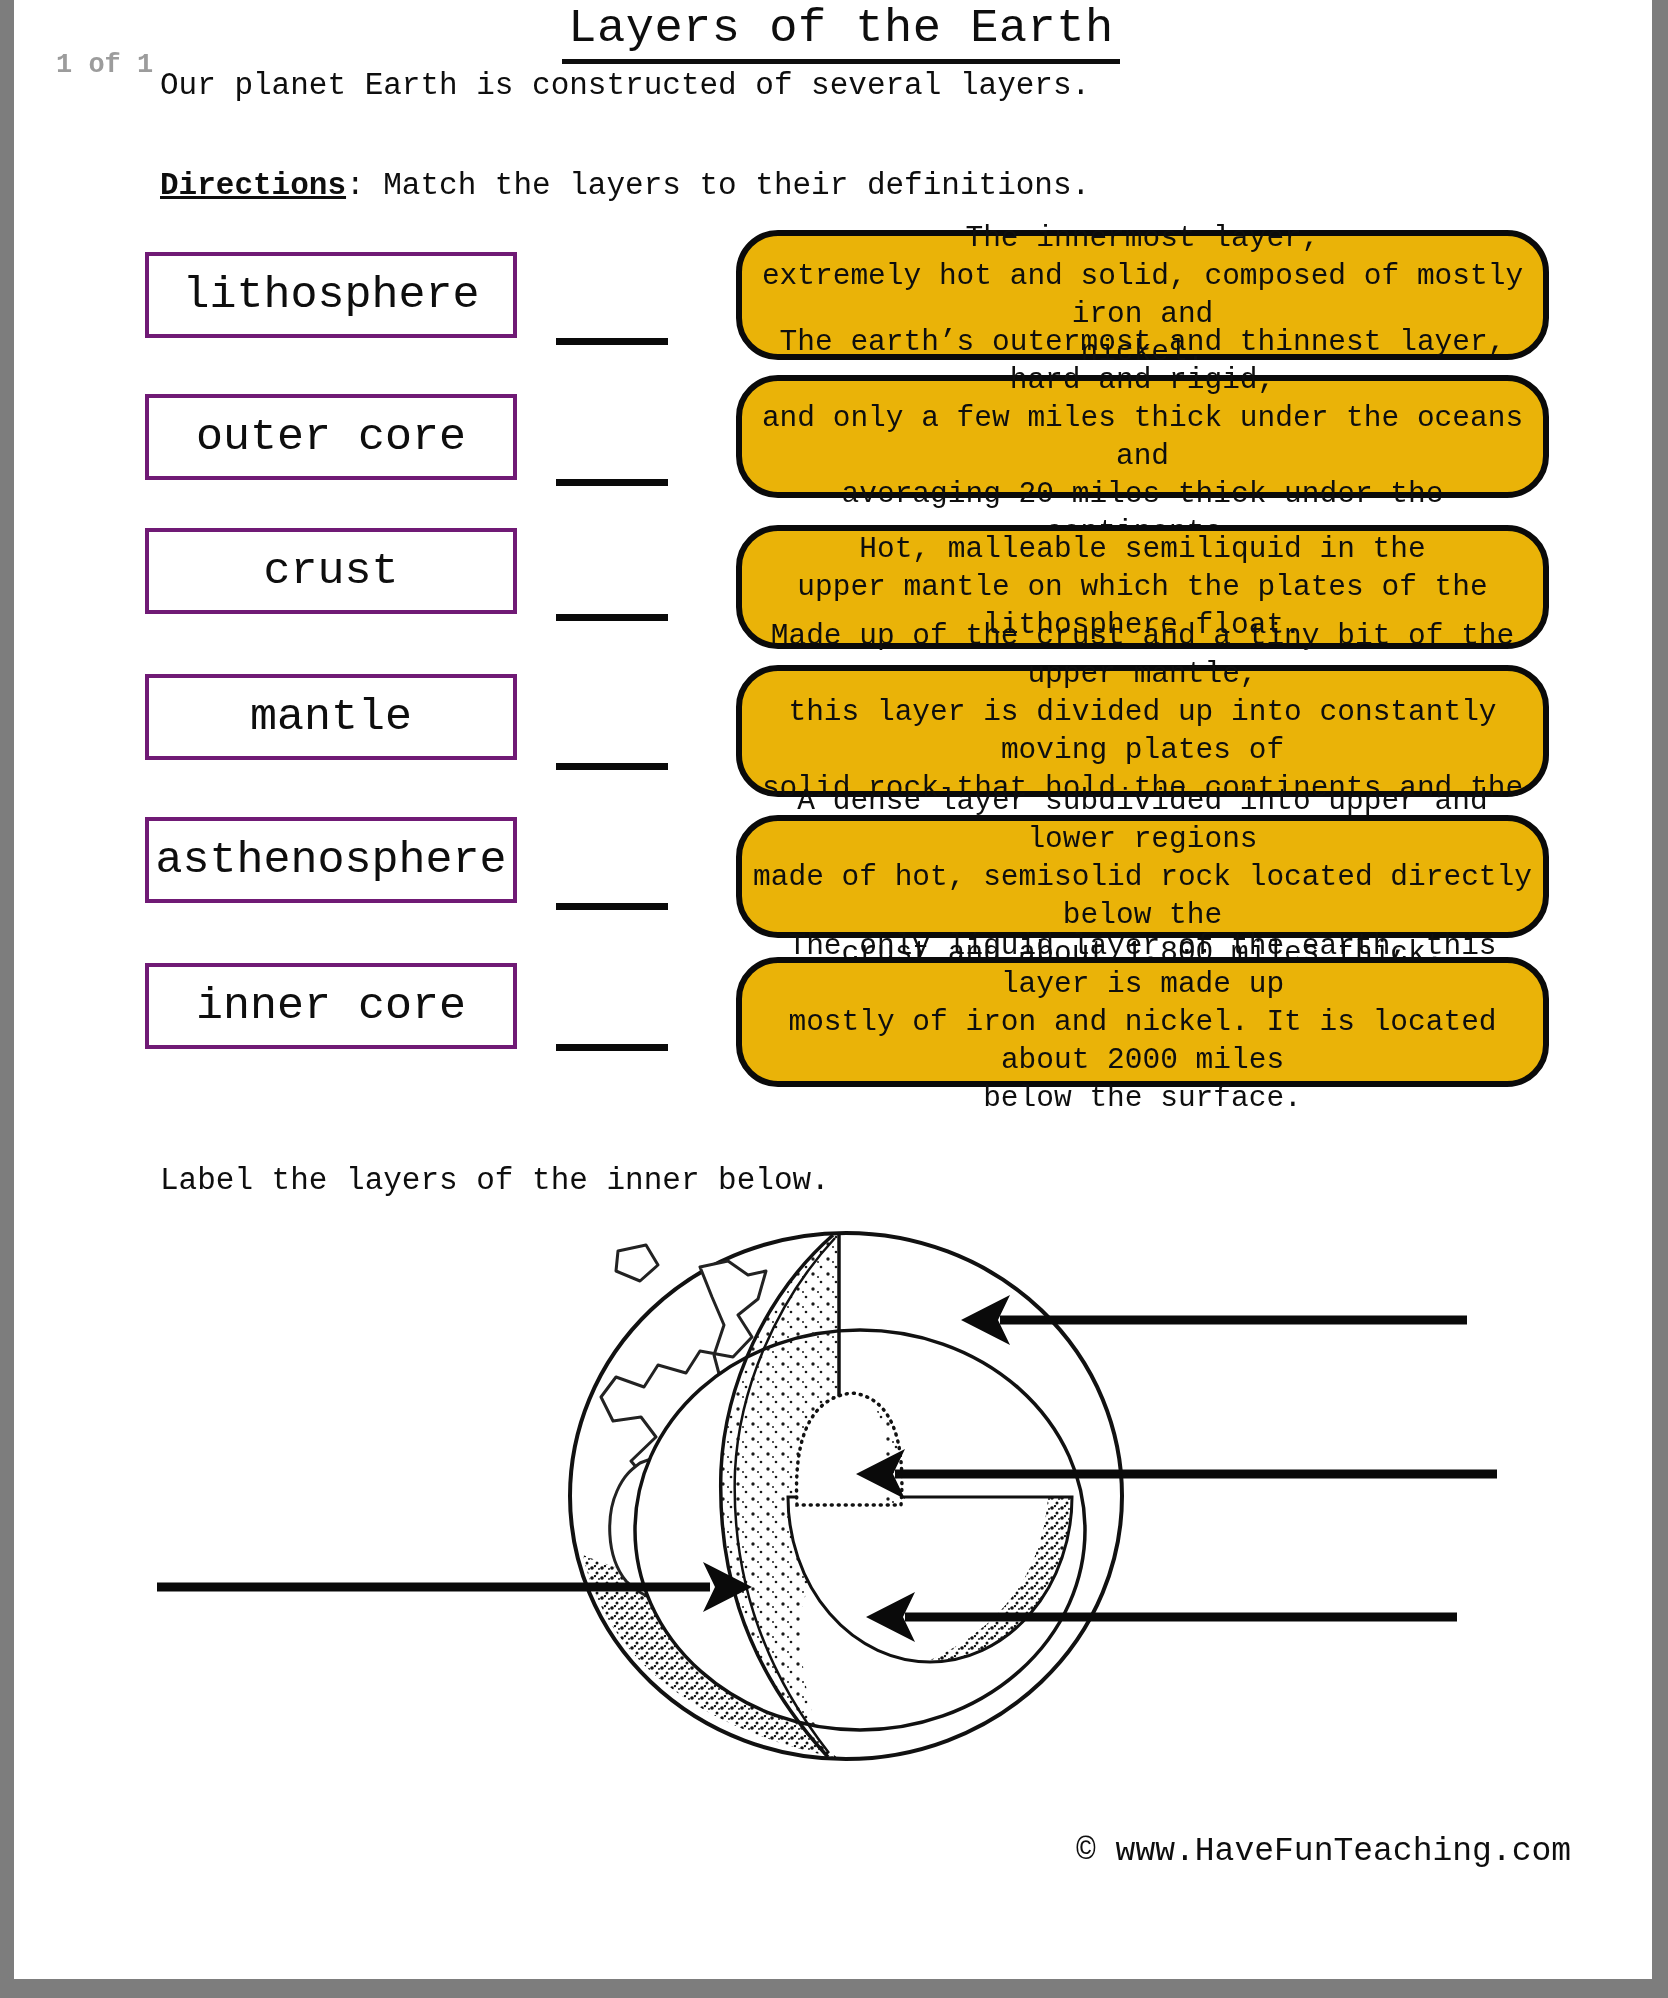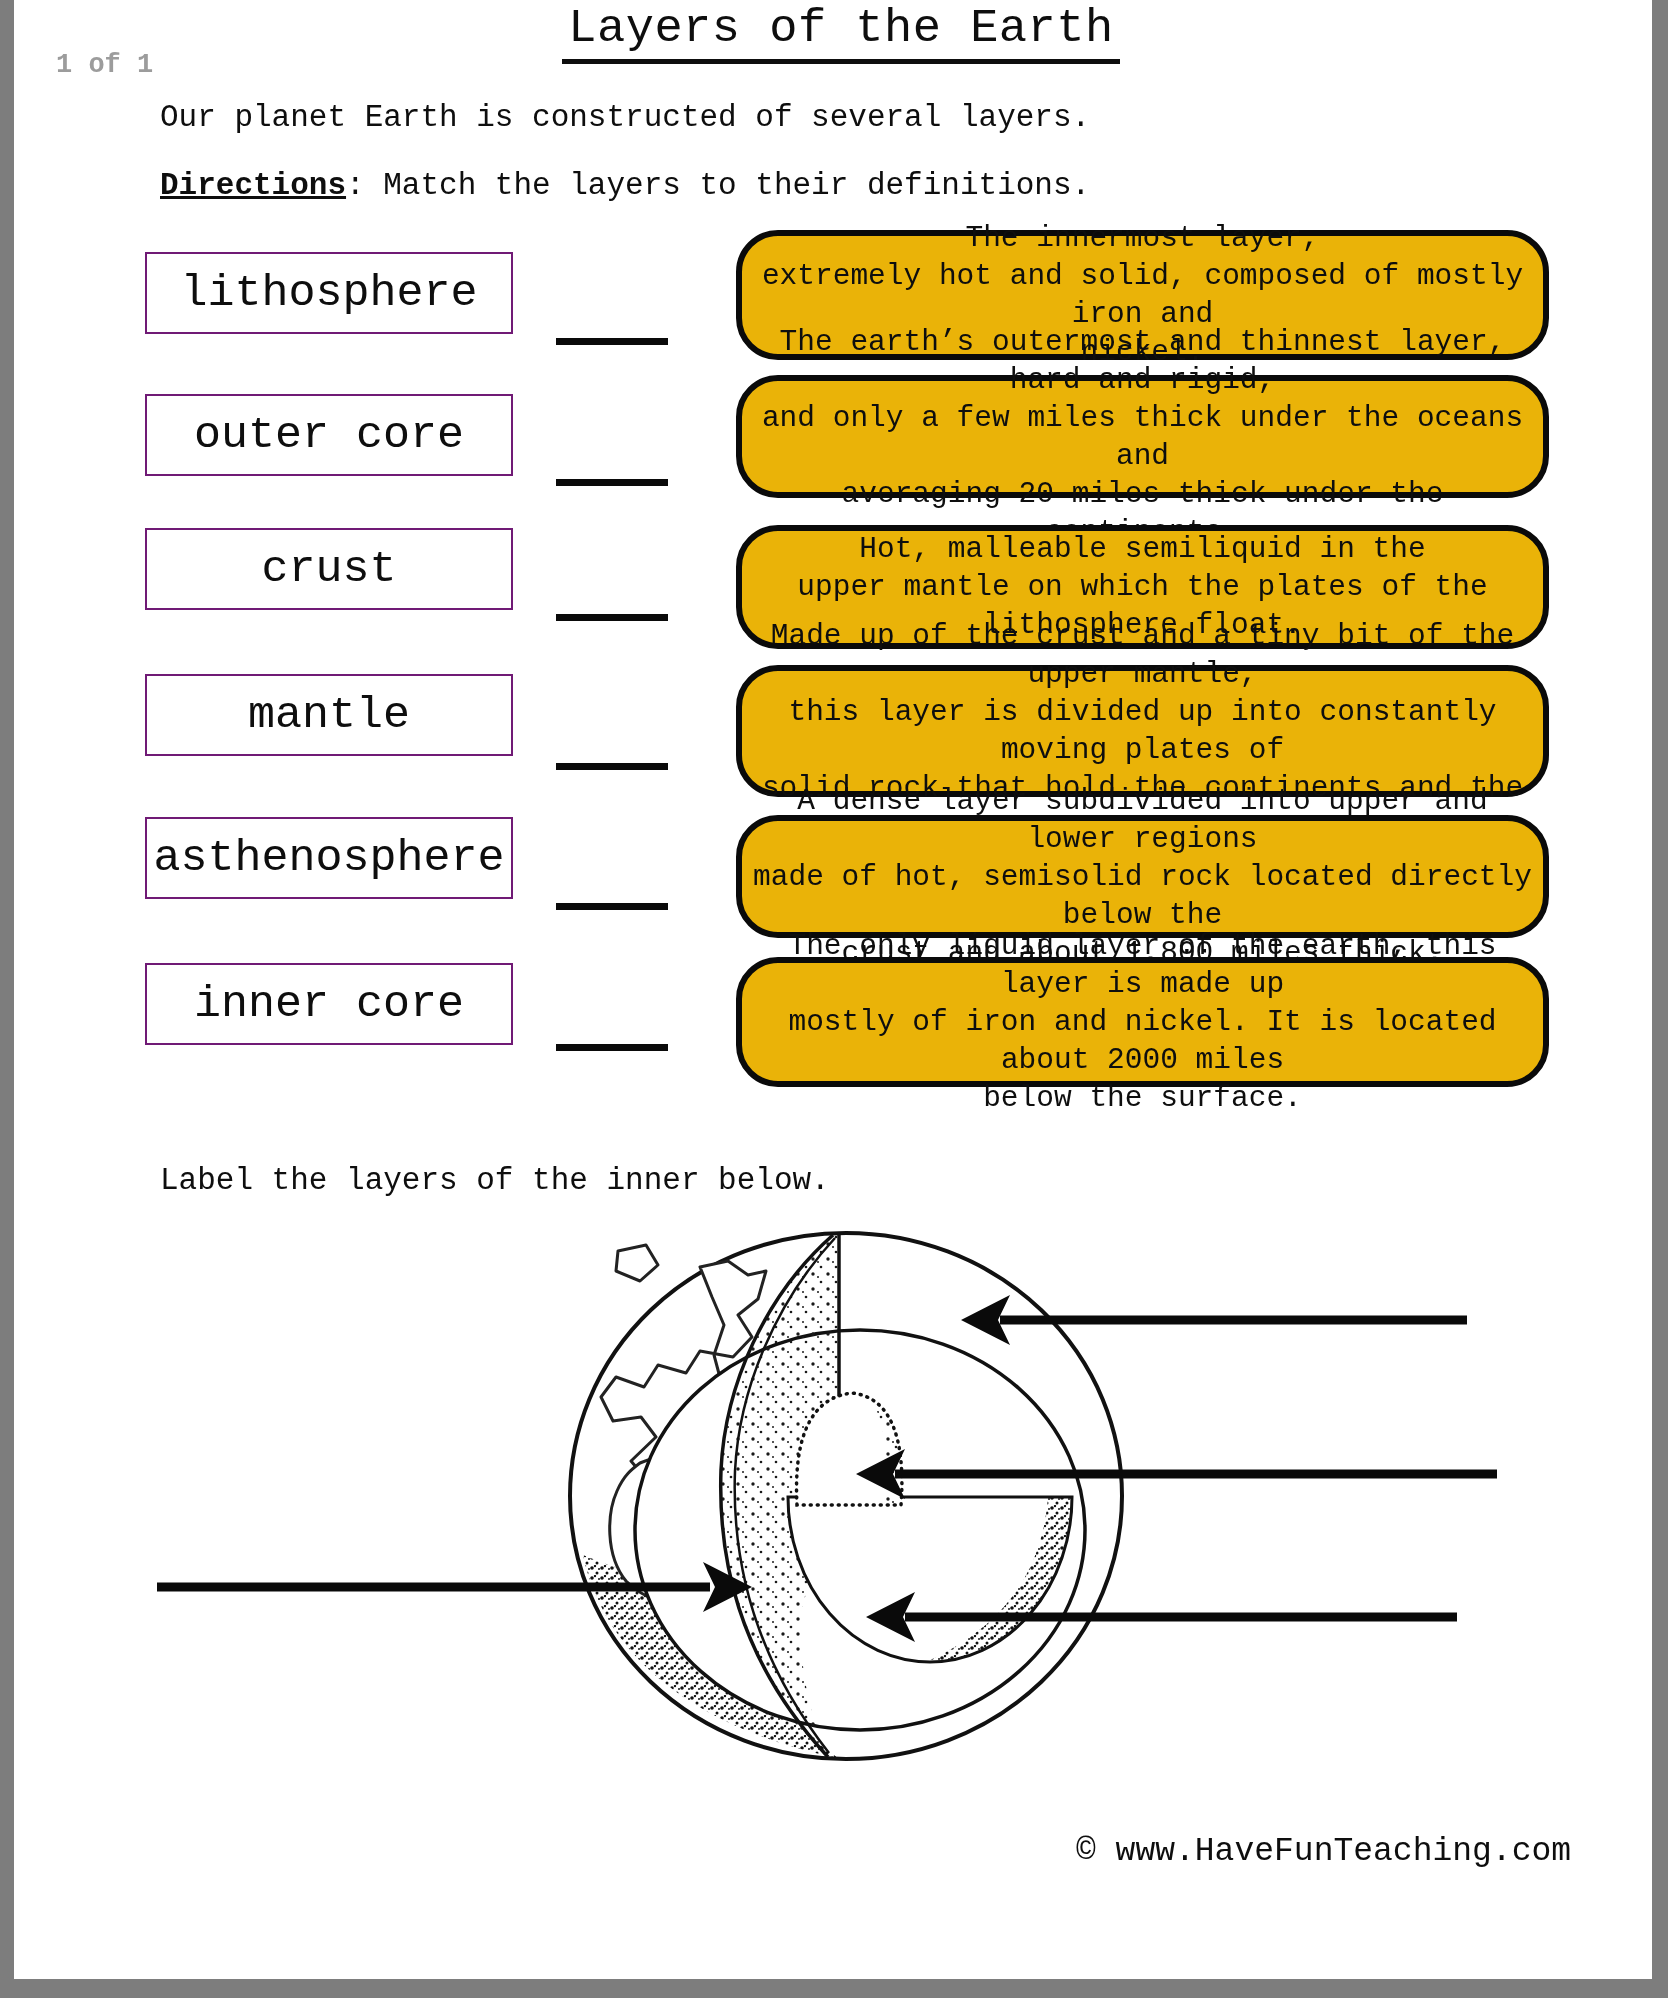--- a/index.html
+++ b/index.html
@@ -13,26 +13,26 @@
   .chrome-bottom{left:0;top:1979px;width:1668px;height:19px;}
   .page-indicator{
     position:absolute;left:56px;top:50px;font-size:27px;font-weight:700;
     color:#9c9c9c;text-shadow:0 1px 2px rgba(255,255,255,.9);
   }
   .title-wrap{position:absolute;left:14px;right:16px;top:2px;text-align:center;padding-left:16px;}
   .title{
     display:inline-block;font-size:47px;letter-spacing:.5px;
     border-bottom:5px solid #0e0e0e;padding:0 6px 4px 6px;
   }
-  .intro{position:absolute;left:160px;top:100px;font-size:31px;text-align:center;}
+  .intro{position:absolute;left:160px;top:68px;font-size:31px;text-align:center;}
   .directions{position:absolute;left:160px;top:168px;font-size:31px;}
   .directions b{font-weight:700;text-decoration:underline;}
   .term-box{
     position:absolute;left:145px;width:364px;height:78px;
-    border:2px solid #701a75;background:#fff;
+    border:4px solid #701a75;background:#fff;
     display:flex;align-items:center;justify-content:center;
     font-size:45px;
   }
   .blank{
     position:absolute;left:556px;width:112px;height:7px;background:#0a0a0a;
   }
   .def-box{
     position:absolute;left:736px;width:813px;
     border:6px solid #0a0a0a;border-radius:42px;background:#eab308;
     display:flex;align-items:center;justify-content:center;

